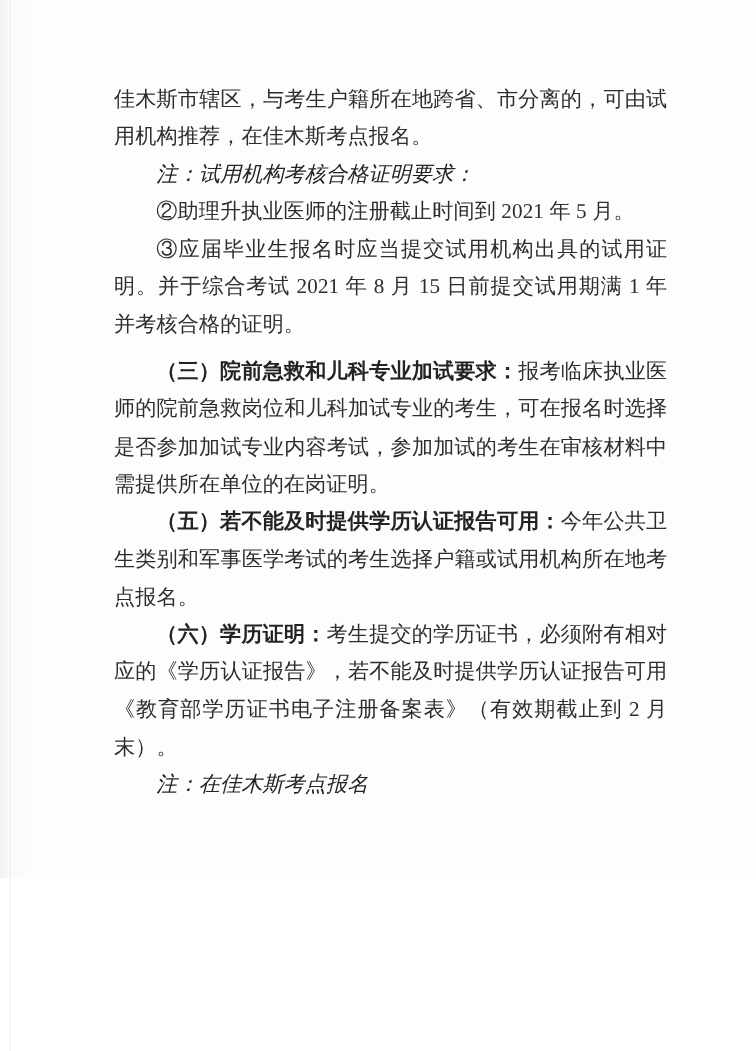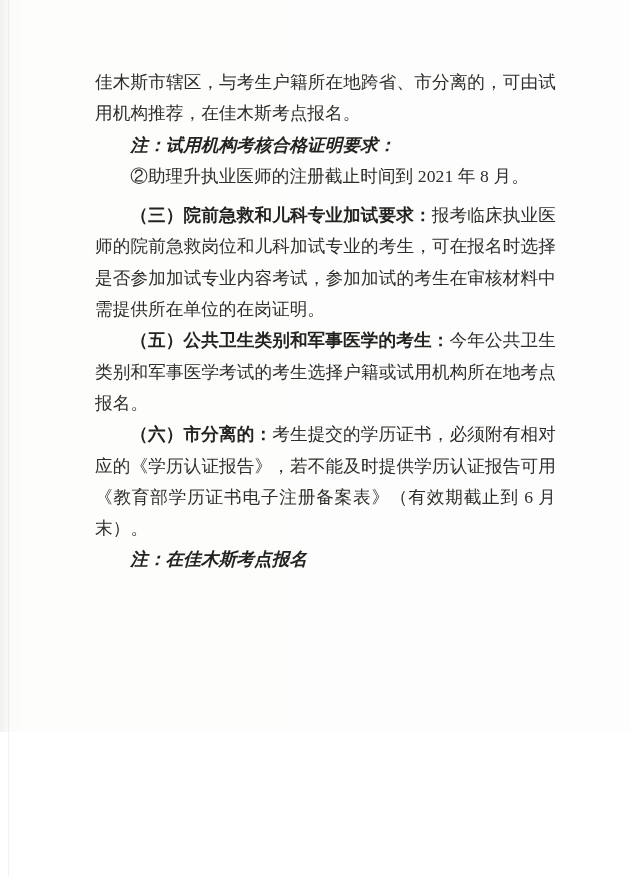--- a/index.html
+++ b/index.html
@@ -24,41 +24,42 @@
     font-size: 17.6px; line-height: 31.3px;
     color: #2e2d2b;
     text-align: justify;
     letter-spacing: 0.1px;
   }
   .doc p { margin: 0; text-indent: 2em; }
   .doc p.no-indent { text-indent: 0; }
   .doc p.gap-before { margin-top: 8px; }
   .seg-regular { font-weight: 400; }
   .seg-heading { font-weight: 700; color: #242321; }
-  .seg-note { font-weight: 700; font-style: italic; color: #242321; }
+  .seg-note { font-weight: 400; font-style: italic; color: #242321; }
 </style>
 </head>
 <body>
 
 <div class="page">
   <div class="scan-edge"></div>
 
   <div class="doc">
 
     <p class="no-indent"><span class="seg-regular">佳木斯市辖区，与考生户籍所在地跨省、市分离的，可由试用机构推荐，在佳木斯考点报名。</span></p>
 
     <p><span class="seg-note">注：试用机构考核合格证明要求：</span></p>
 
 
-    <p><span class="seg-regular">②助理升执业医师的注册截止时间到 2021 年 8 月。</span></p>
+    <p><span class="seg-regular">②助理升执业医师的注册截止时间到 2021 年 5 月。</span></p>
 
+    <p><span class="seg-regular">③应届毕业生报名时应当提交试用机构出具的试用证明。并于综合考试 2021 年 8 月 15 日前提交试用期满 1 年并考核合格的证明。</span></p>
 
     <p class="gap-before"><span class="seg-heading">（三）院前急救和儿科专业加试要求：</span><span class="seg-regular">报考临床执业医师的院前急救岗位和儿科加试专业的考生，可在报名时选择是否参加加试专业内容考试，参加加试的考生在审核材料中需提供所在单位的在岗证明。</span></p>
 
 
-    <p><span class="seg-heading">（五）公共卫生类别和军事医学的考生：</span><span class="seg-regular">今年公共卫生类别和军事医学考试的考生选择户籍或试用机构所在地考点报名。</span></p>
+    <p><span class="seg-heading">（五）若不能及时提供学历认证报告可用：</span><span class="seg-regular">今年公共卫生类别和军事医学考试的考生选择户籍或试用机构所在地考点报名。</span></p>
 
-    <p><span class="seg-heading">（六）市分离的：</span><span class="seg-regular">考生提交的学历证书，必须附有相对应的《学历认证报告》，若不能及时提供学历认证报告可用《教育部学历证书电子注册备案表》（有效期截止到 6 月末）。</span></p>
+    <p><span class="seg-heading">（六）学历证明：</span><span class="seg-regular">考生提交的学历证书，必须附有相对应的《学历认证报告》，若不能及时提供学历认证报告可用《教育部学历证书电子注册备案表》（有效期截止到 2 月末）。</span></p>
 
     <p><span class="seg-note">注：在佳木斯考点报名</span></p>
 
   </div>
 </div>
 
 </body></html>

